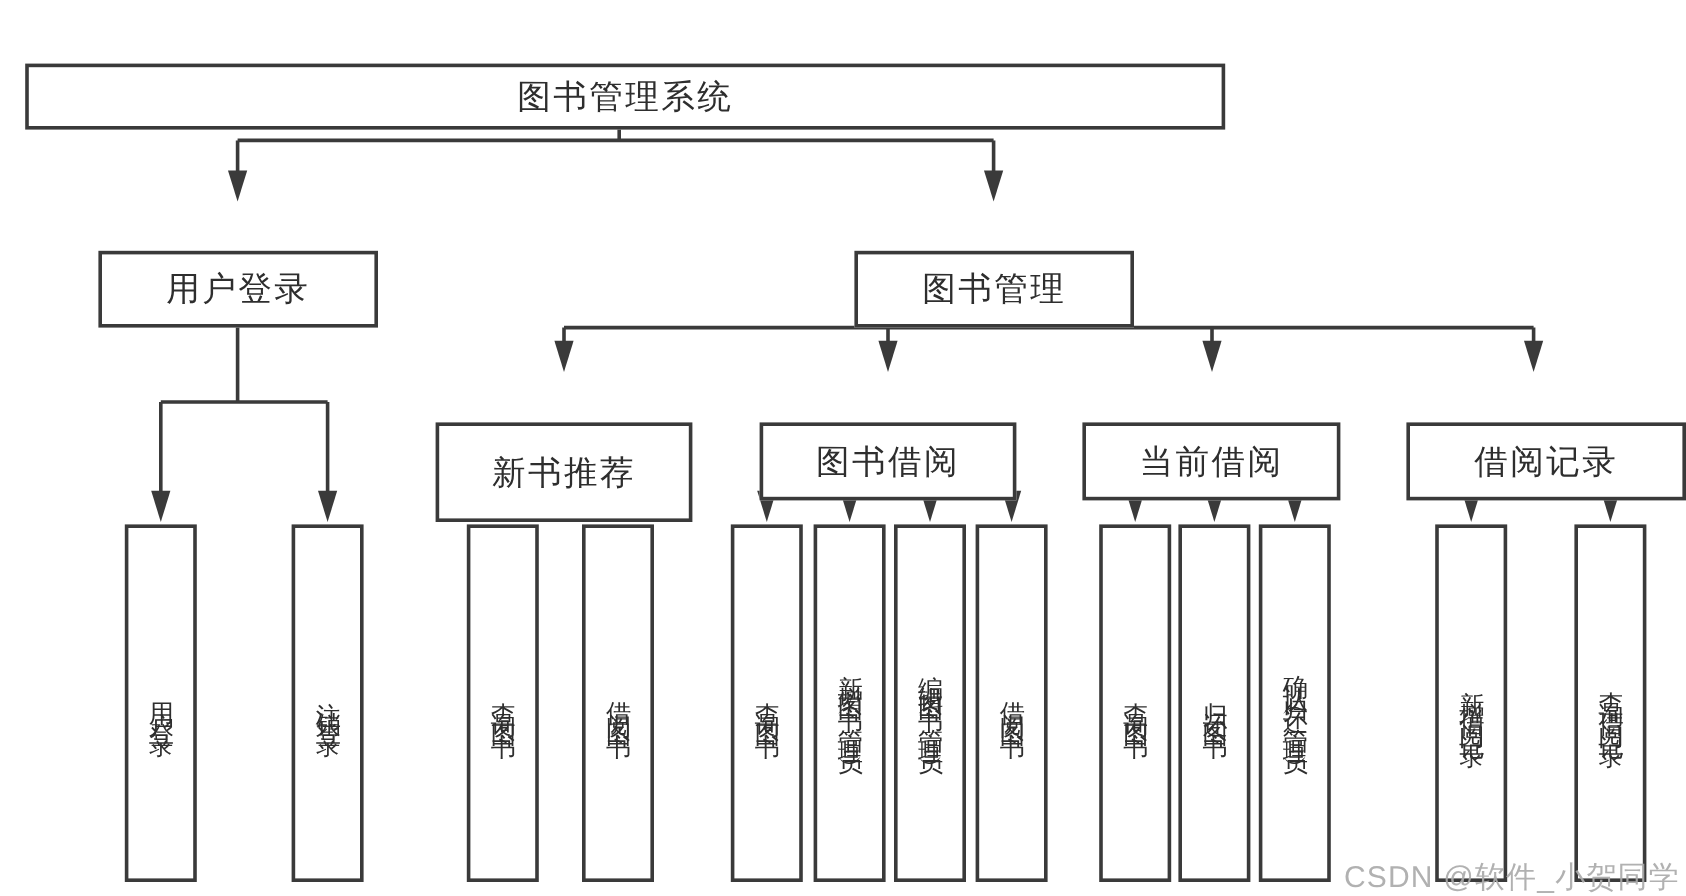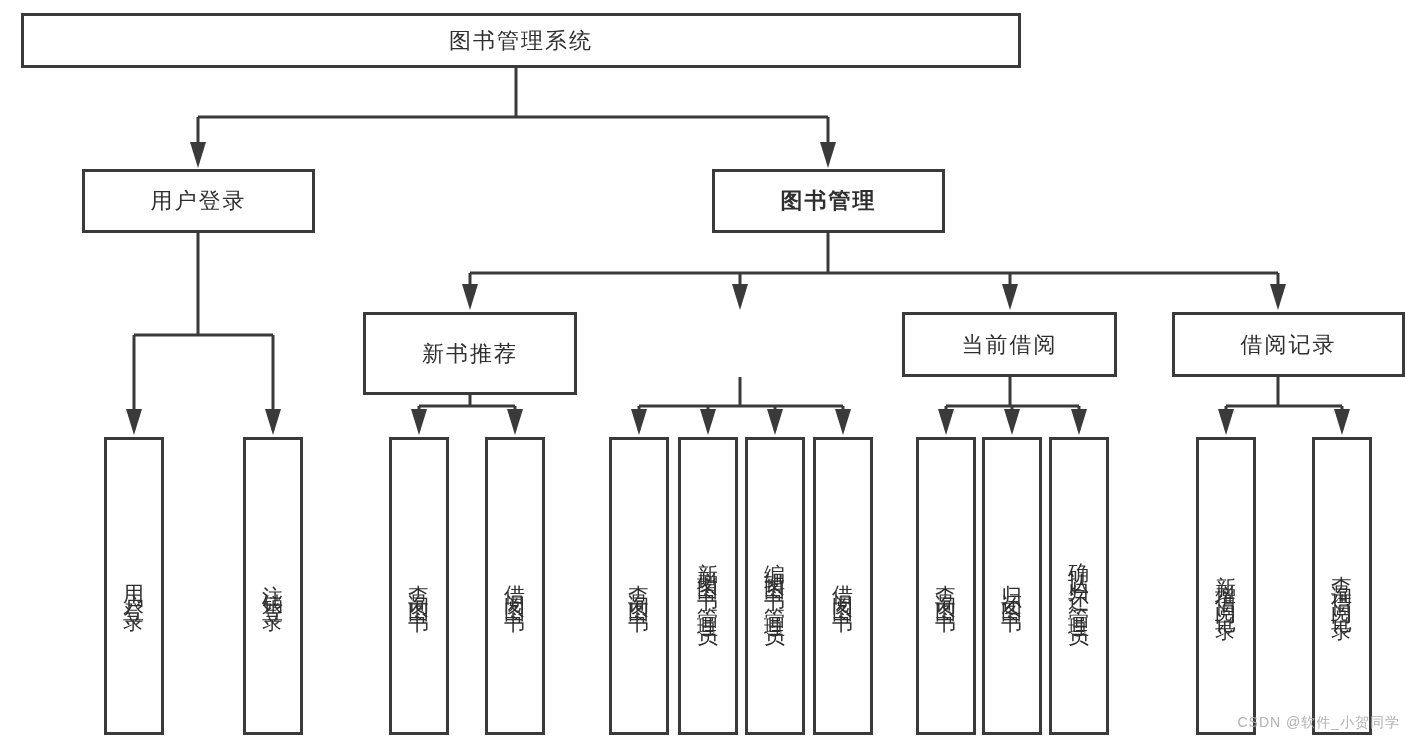--- a/index.html
+++ b/index.html
@@ -20,37 +20,38 @@
     position: absolute;
     background: #ffffff;
     border: 3px solid #3a3a3a;
     box-sizing: border-box;
     display: flex;
     align-items: center;
     justify-content: center;
     color: #2e2e2e;
   }
   .h-node {
-    font-size: 22px;
+    font-size: 28px;
     letter-spacing: 2px;
     white-space: nowrap;
+    margin-top: 40px;
   }
   .v-node span {
     writing-mode: vertical-rl;
     text-orientation: mixed;
     font-size: 21px;
     letter-spacing: 9px;
     line-height: 1.1;
     color: #2e2e2e;
   }
   .watermark {
     position: absolute;
     top: 714px;
     right: 5px;
-    font-size: 14px;
+    font-size: 25px;
     letter-spacing: 1px;
     color: rgba(170, 170, 170, 0.92);
     z-index: 5;
     white-space: nowrap;
   }
 </style>
 </head>
 <body>
 
 <div class="canvas">
@@ -94,23 +95,24 @@
       <polygon points="1004,409 1020,409 1012,435"></polygon>
       <polygon points="1071,409 1087,409 1079,435"></polygon>
       <polygon points="1218,409 1234,409 1226,435"></polygon>
       <polygon points="1334,409 1350,409 1342,435"></polygon>
     </g>
   </svg>
 
   <div class="node h-node" style="left:21px; top:13px; width:1000px; height:55px;">图书管理系统</div>
 
   <div class="node h-node" style="left:82px; top:169px; width:233px; height:64px;">用户登录</div>
-  <div class="node h-node" style="left:712px; top:169px; width:233px; height:64px;font-weight:bold;">图书管理</div>
+  <div class="node h-node" style="left:712px; top:169px; width:233px; height:64px;">图书管理</div>
 
   <div class="node h-node" style="left:363px; top:312px; width:214px; height:83px;">新书推荐</div>
+  <div class="node h-node" style="left:633px; top:312px; width:214px; height:65px;">图书借阅</div>
   <div class="node h-node" style="left:902px; top:312px; width:215px; height:65px;">当前借阅</div>
   <div class="node h-node" style="left:1172px; top:312px; width:233px; height:65px;">借阅记录</div>
 
   <div class="node v-node" style="left:104px; top:437px; width:60px; height:298px;">
     <span>用户登录</span>
   </div>
   <div class="node v-node" style="left:243px; top:437px; width:60px; height:298px;">
     <span>注销登录</span>
   </div>
 

